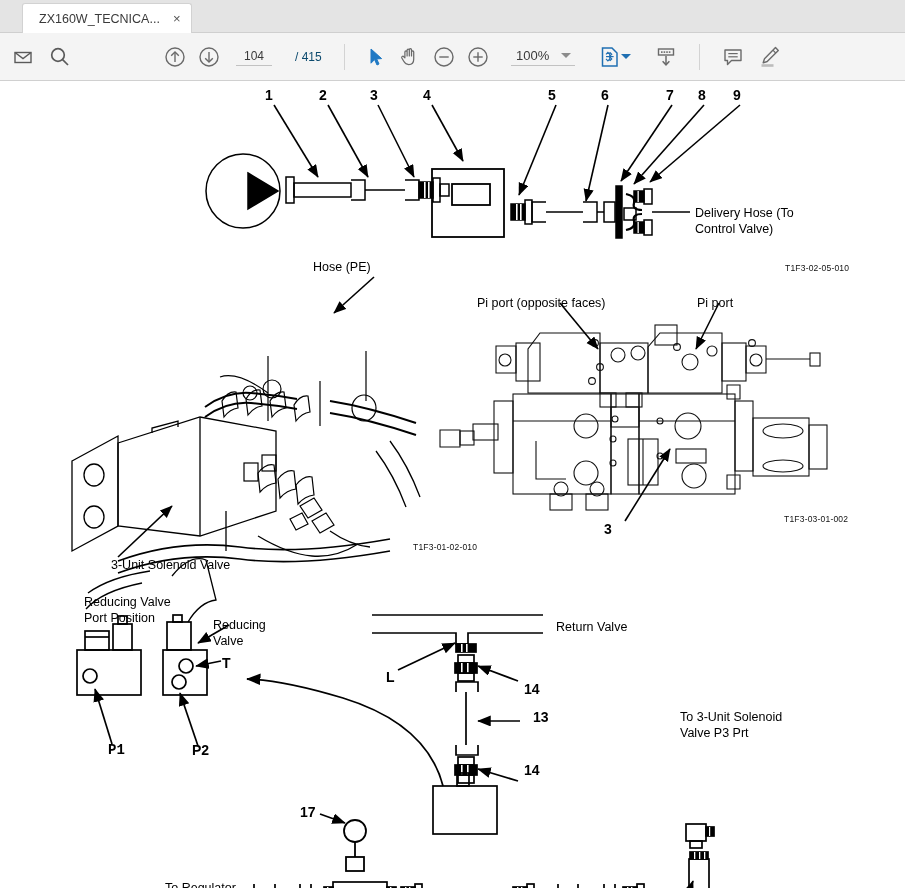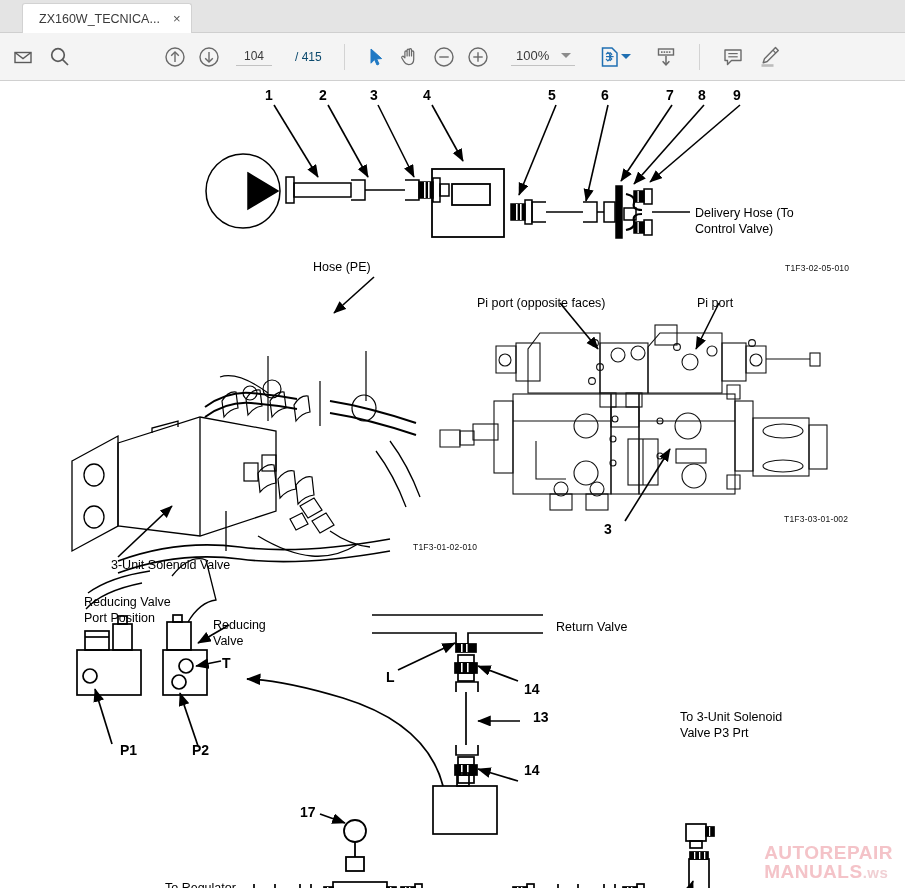--- a/index.html
+++ b/index.html
@@ -579,31 +579,27 @@
     <span class="lbl" style="left:477px;top:214px;">Pi port (opposite faces)</span>
     <span class="lbl" style="left:697px;top:214px;">Pi port</span>
     <span class="num" style="left:604px;top:440px;">3</span>
     <span class="code" style="left:784px;top:433px;">T1F3-03-01-002</span>
 
     <span class="lbl" style="left:84px;top:513px;">Reducing Valve
 Port Position</span>
     <span class="lbl" style="left:213px;top:536px;">Reducing
 Valve</span>
     <span class="num" style="left:222px;top:574px;">T</span>
-    <span class="num" style="left:120px;top:661px;">P1</span>
+    <span class="num" style="left:108px;top:661px;font-family:Liberation Mono, monospace;">P1</span>
     <span class="num" style="left:192px;top:661px;">P2</span>
     <span class="lbl" style="left:556px;top:538px;">Return Valve</span>
     <span class="num" style="left:386px;top:588px;">L</span>
     <span class="num" style="left:524px;top:600px;">14</span>
     <span class="num" style="left:533px;top:628px;">13</span>
     <span class="num" style="left:524px;top:681px;">14</span>
     <span class="num" style="left:300px;top:723px;">17</span>
     <span class="lbl" style="left:165px;top:799px;">To Regulator
 Port Pi</span>
     <span class="lbl" style="left:670px;top:628px;margin-left:10px;">To 3-Unit Solenoid
 Valve P3 Prt</span>
 
-    <div class="wm">
-      <div>AUTOREPAIR</div>
-      <div><span>MANUALS</span><span class="ws">.ws</span></div>
-    </div>
   </div>
 </div>
 
 </body></html>

